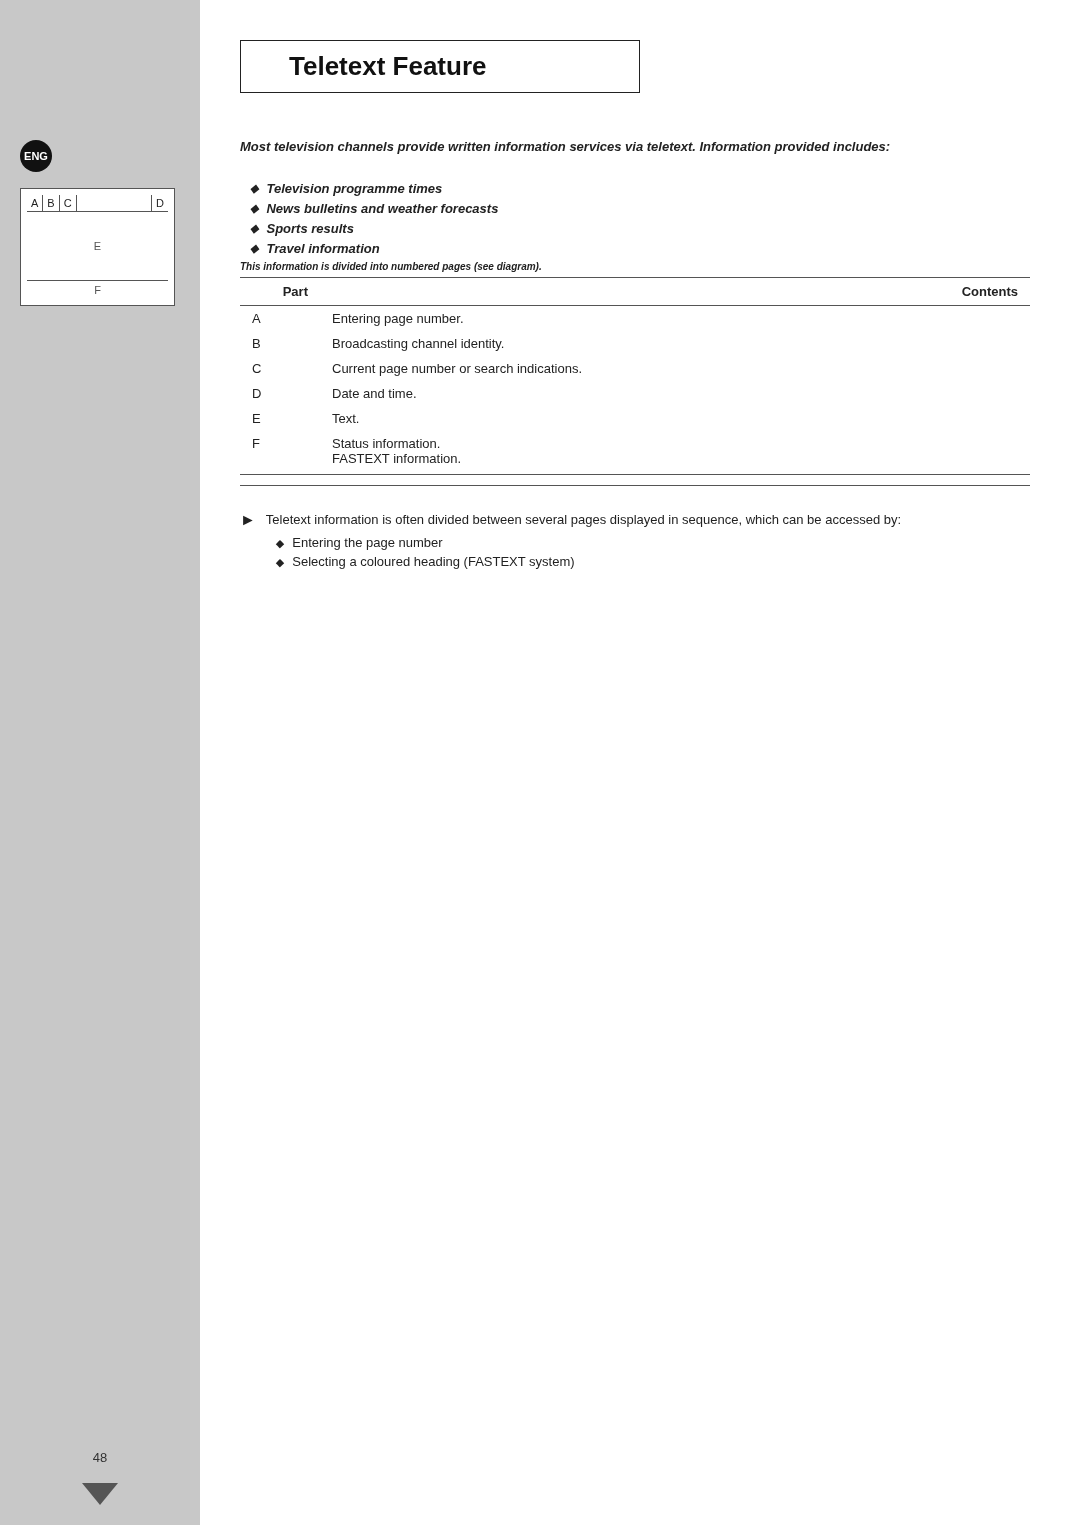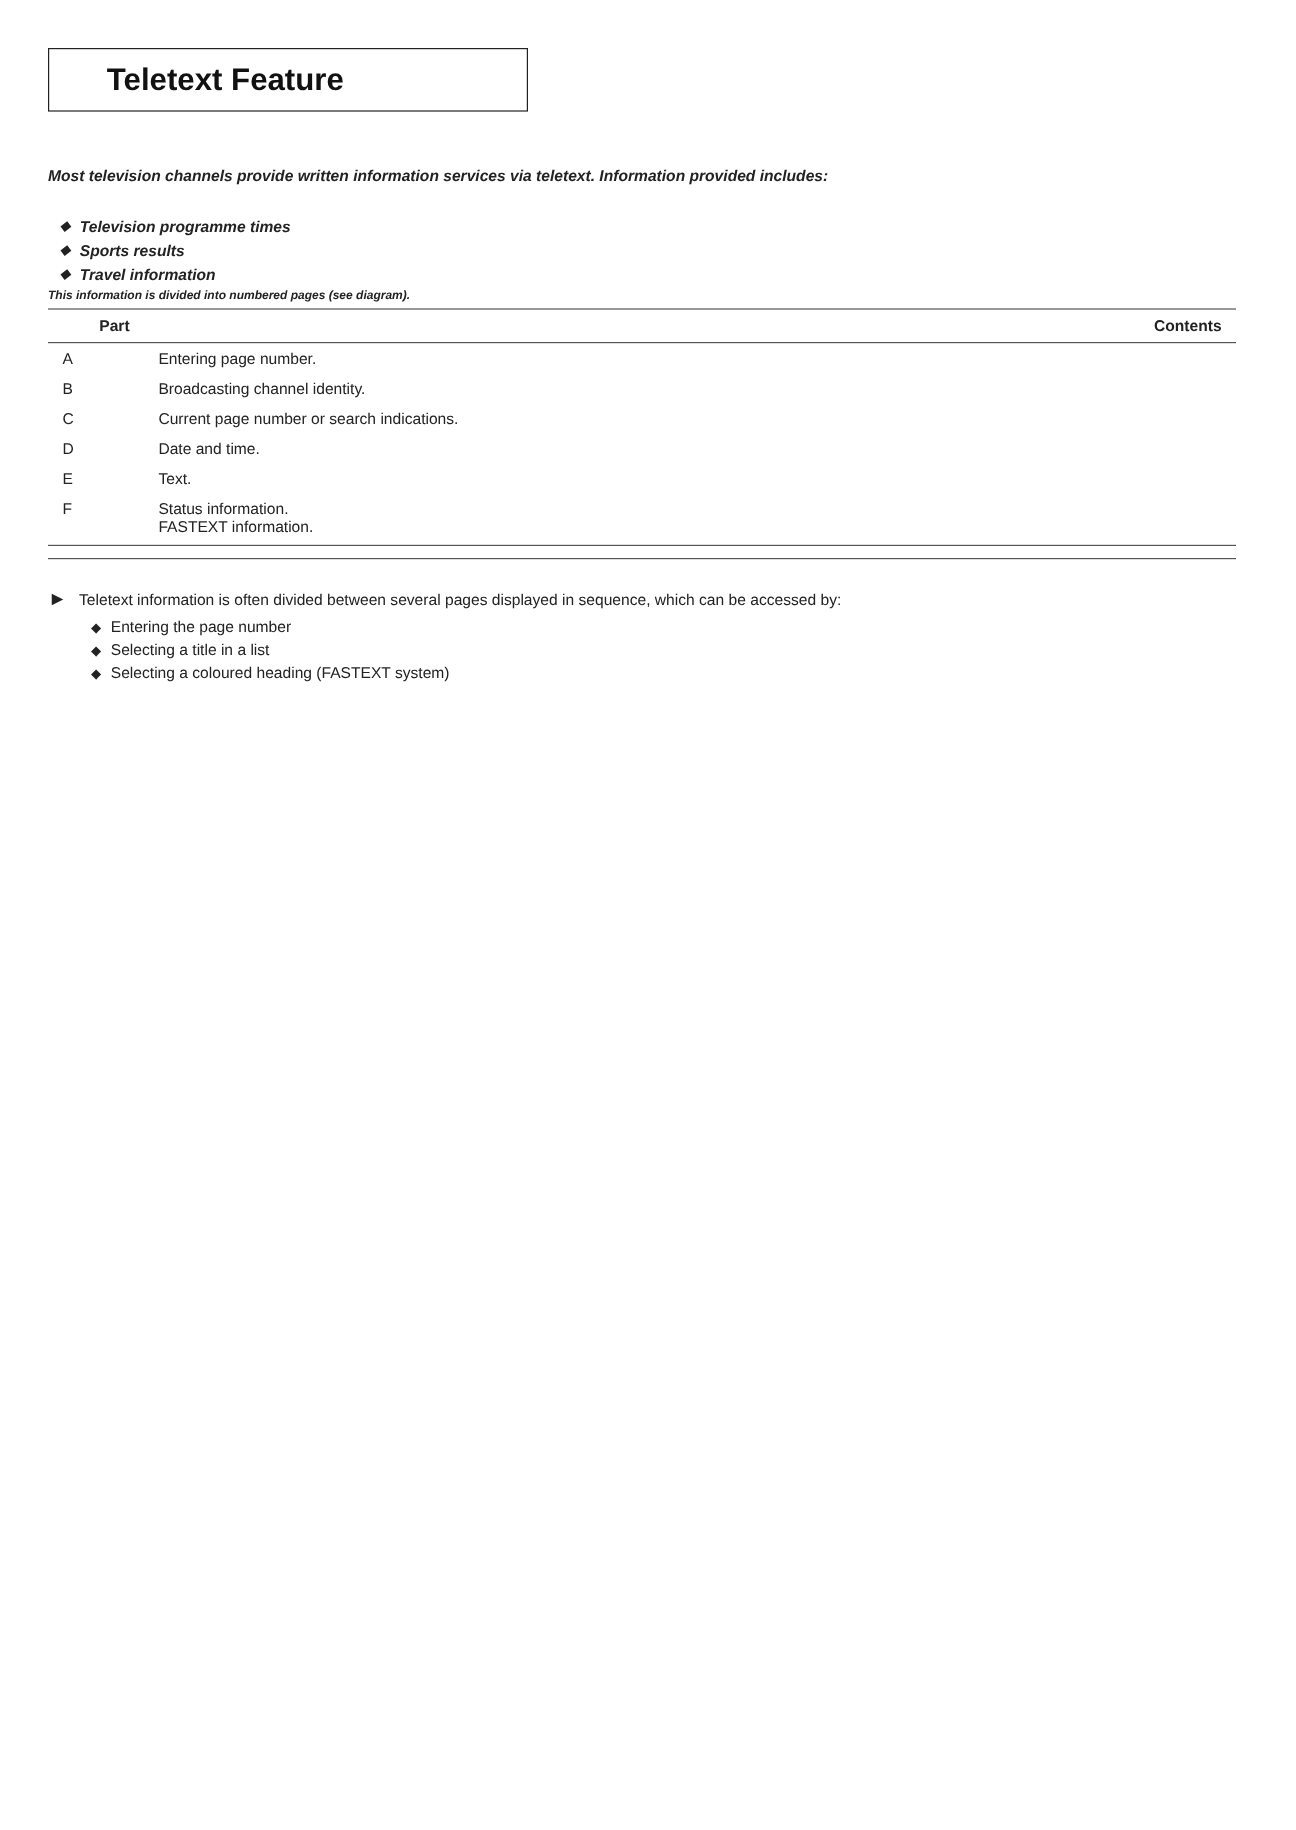--- a/index.html
+++ b/index.html
@@ -252,35 +252,64 @@
       margin-right: 8px;
       margin-top: 1px;
       flex-shrink: 0;
     }
   </style>
 </head>
 <body>
 
 <div class="page-wrapper">
 
+  <div class="sidebar">
+    <div class="eng-badge">
+      <span>ENG</span>
+    </div>
+
+    <div class="tv-diagram">
+      <div class="tv-diagram-inner">
+        <div class="tv-top-bar">
+          <span>A</span>
+          <span>B</span>
+          <span>C</span>
+          <span class="spacer"></span>
+          <span>D</span>
+        </div>
+        <div class="tv-middle">
+          <span>E</span>
+        </div>
+        <div class="tv-bottom-bar">
+          <span>F</span>
+        </div>
+      </div>
+    </div>
+
+    <div class="page-number">48</div>
+    <div class="sidebar-arrow"></div>
+  </div>
 
   <div class="main-content">
 
     
     <div class="page-title-box">
       <span class="page-title">Teletext Feature</span>
     </div>
 
     
     <p class="intro-text">Most television channels provide written information services via teletext. Information provided includes:</p>
 
     
     <ul class="bullet-list">
       <li>
         <span>Television programme times</span>
+      </li>
+      <li>
+        <span>News bulletins and weather forecasts</span>
       </li>
       <li>
         <span>Sports results</span>
       </li>
       <li>
         <span>Travel information</span>
       </li>
     </ul>
 
     
@@ -330,23 +359,20 @@
     
     <div class="arrow-note">
       <span class="arrow-icon">►</span>
       <div>
         <p class="arrow-note-text">Teletext information is often divided between several pages displayed in sequence, which can be accessed by:</p>
         <ul class="sub-bullets">
           <li>
             <span>Entering the page number</span>
           </li>
           <li>
-            <span>Selecting a title in a list</span>
-          </li>
-          <li>
             <span>Selecting a coloured heading (FASTEXT system)</span>
           </li>
         </ul>
       </div>
     </div>
 
   </div>
 </div>
 
 </body></html>

